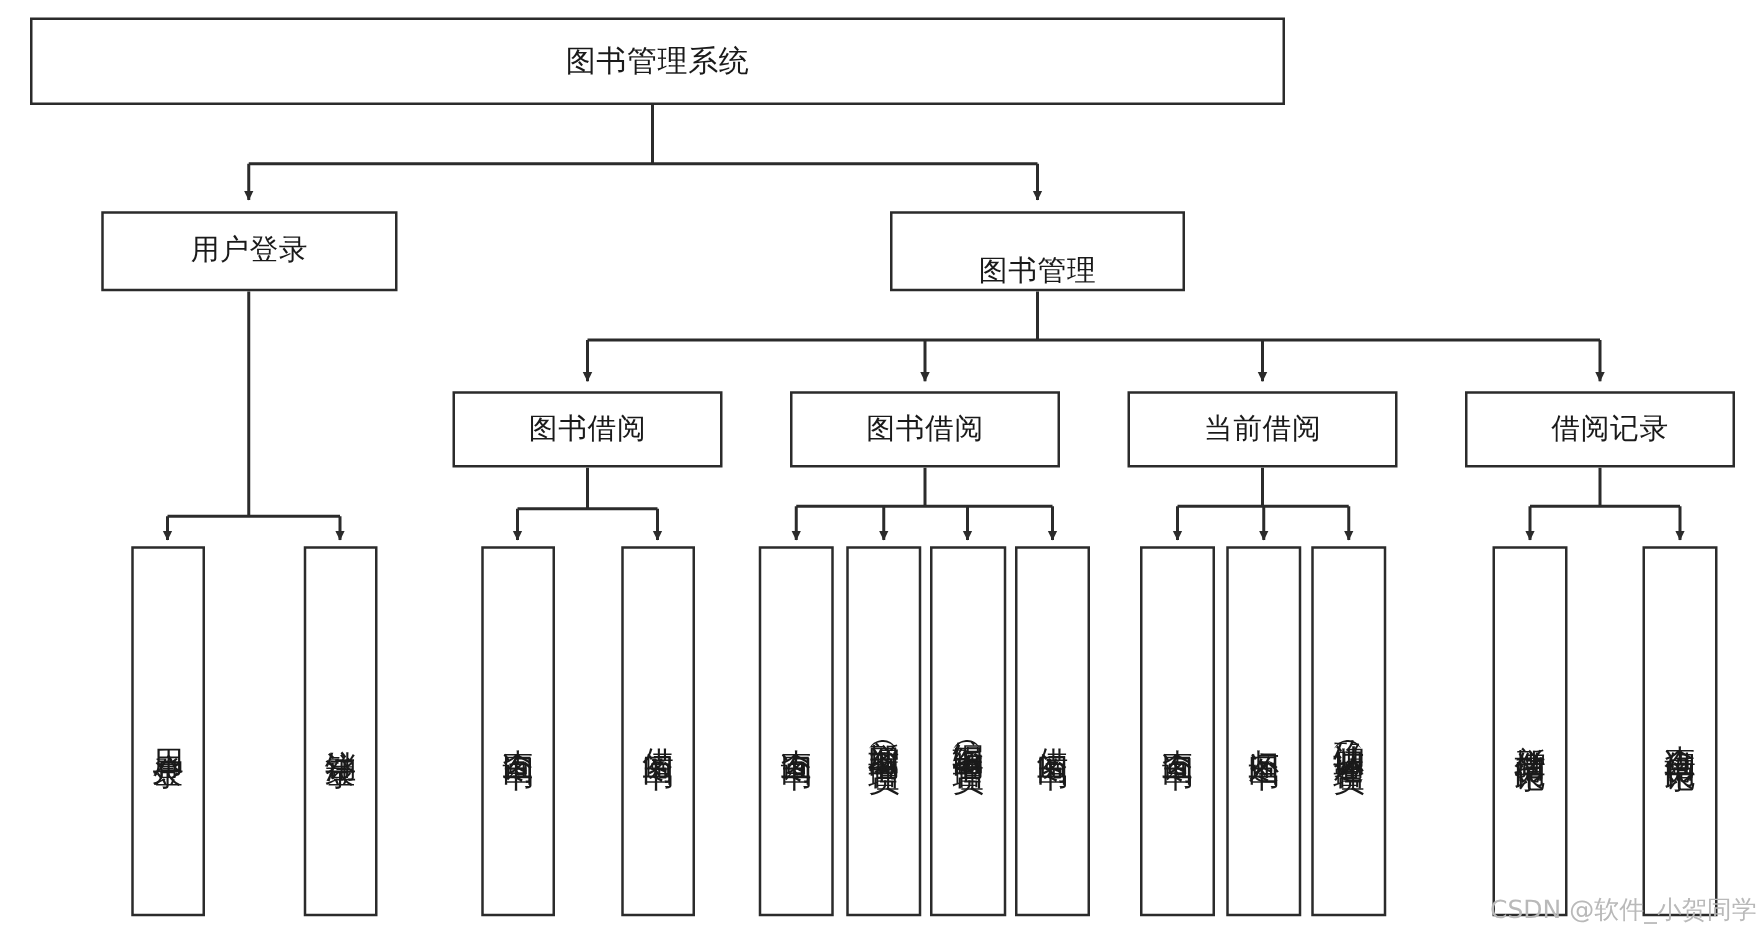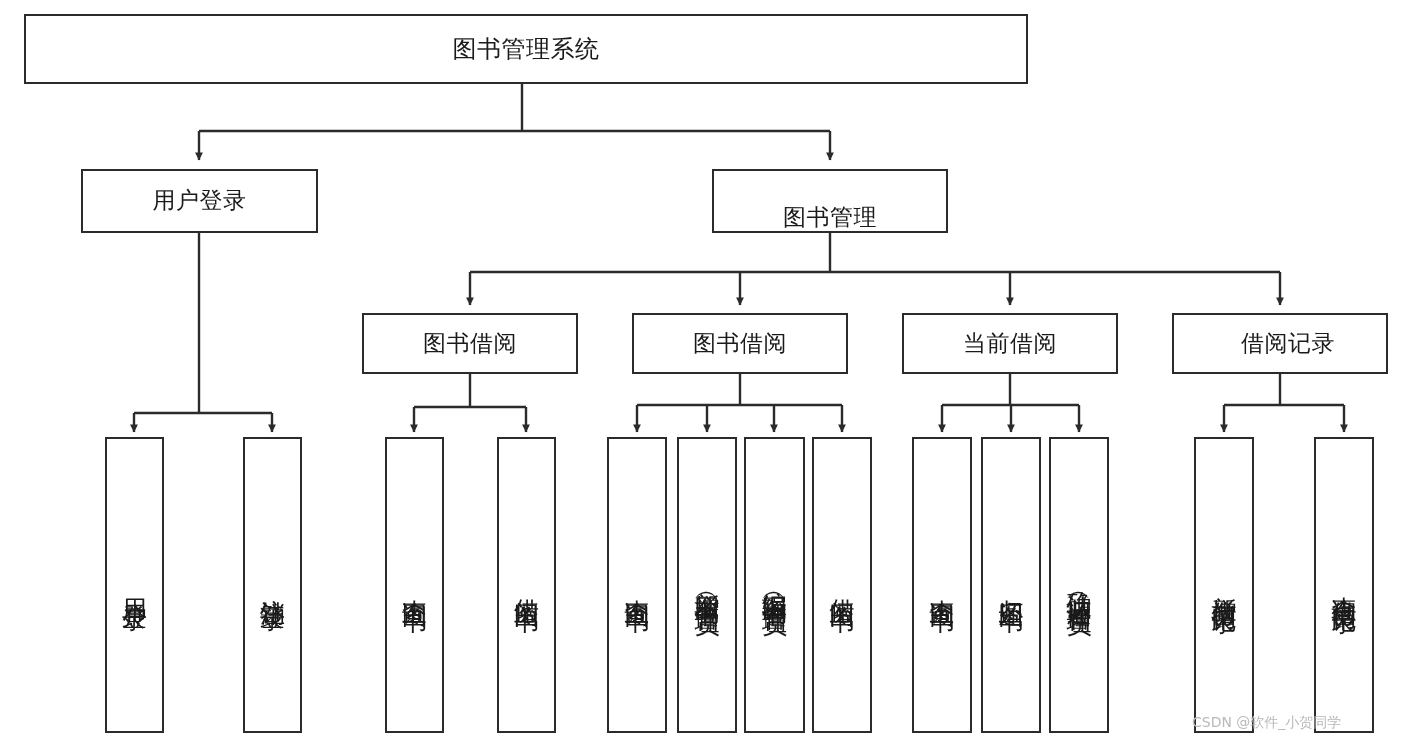--- a/index.html
+++ b/index.html
@@ -63,21 +63,21 @@
     -webkit-writing-mode: vertical-rl;
     font-size: 25px;
     line-height: 1.0;
     letter-spacing: 3px;
     white-space: nowrap;
   }
   #watermark {
     position: absolute;
     left: 1192px;
     top: 714px;
-    font-size: 14px;
+    font-size: 20px;
     color: #b9b9b9;
     white-space: nowrap;
     z-index: 5;
     font-family: "DejaVu Sans", "Liberation Sans", sans-serif;
     text-align: right;
   }
 </style>
 </head>
 <body>
 

